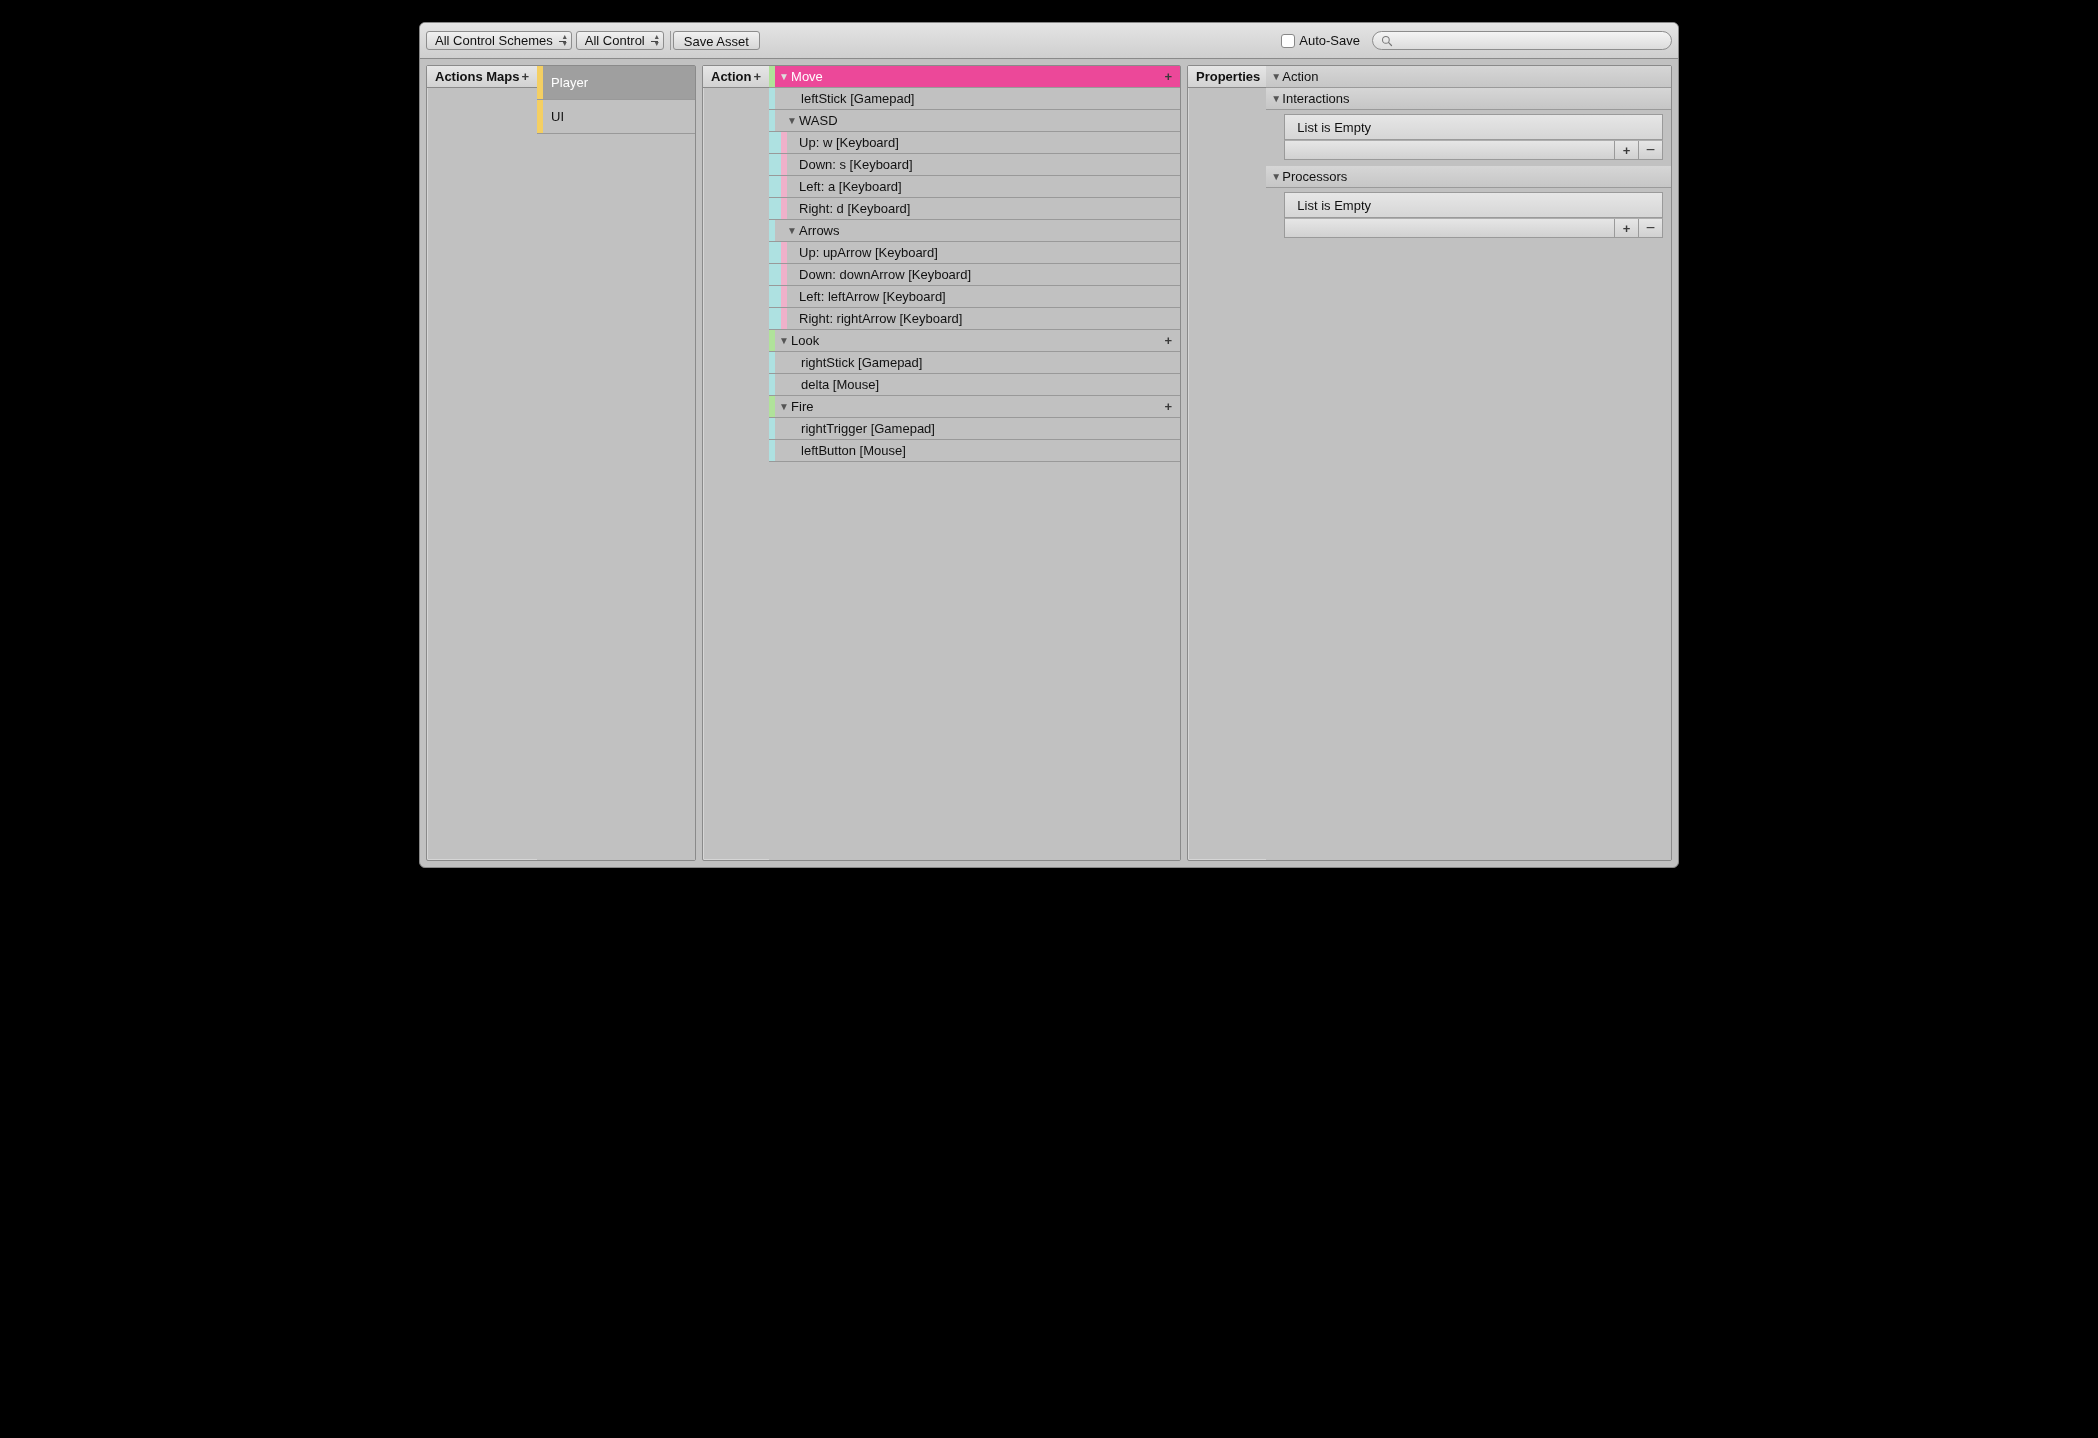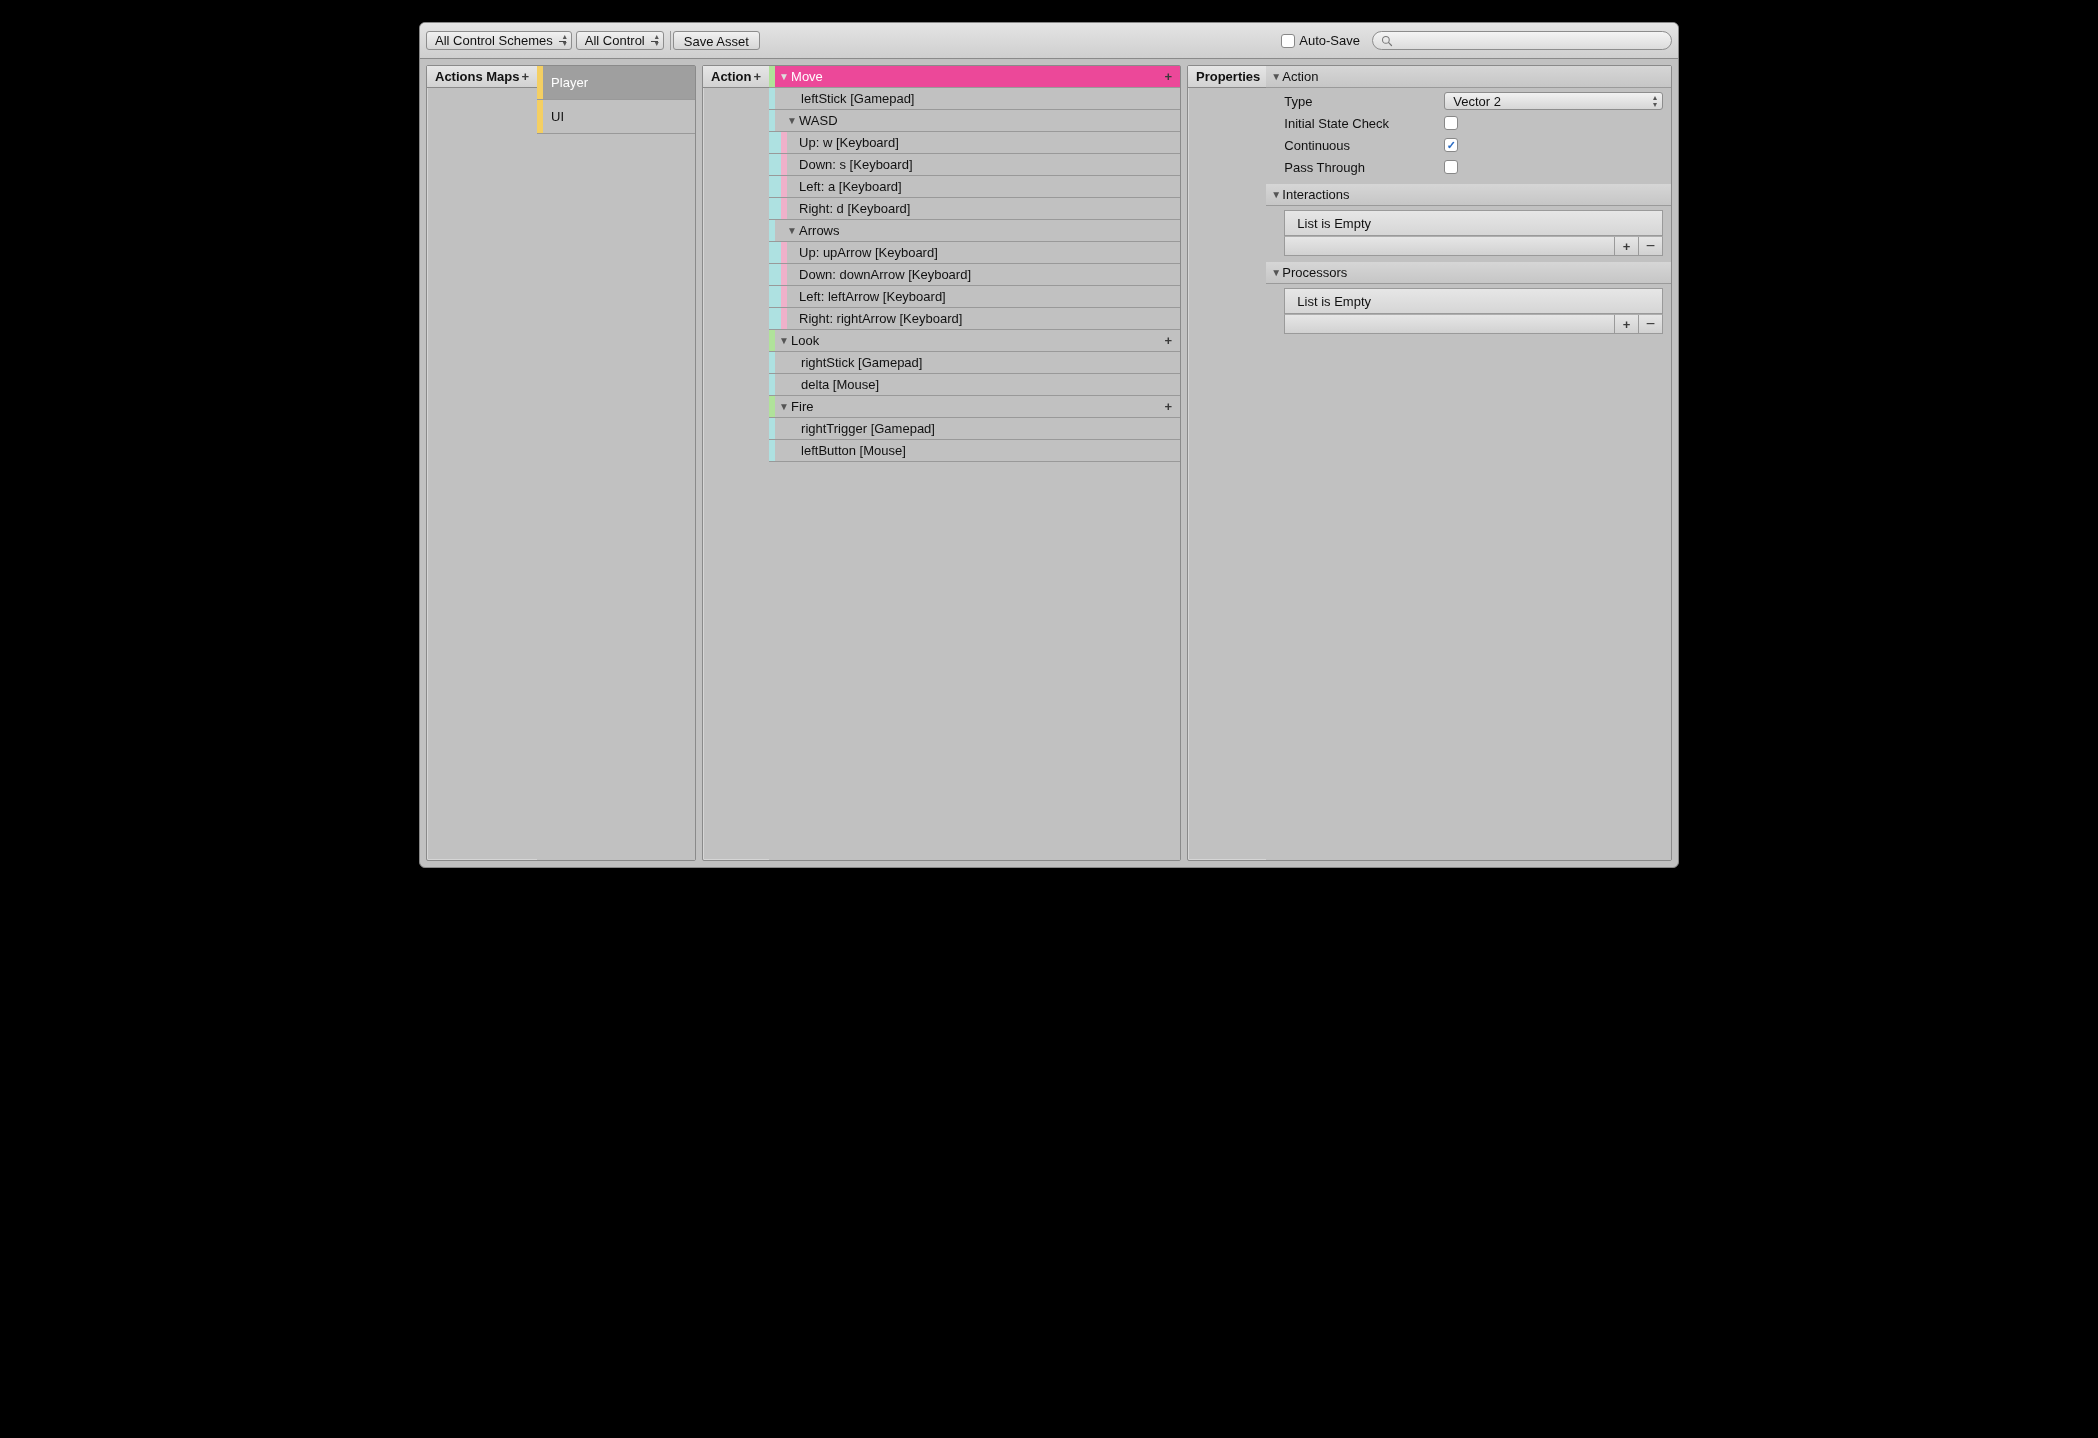--- a/index.html
+++ b/index.html
@@ -354,41 +354,20 @@
       <div class="pane pane-right">
         <div class="pane-header">
           <span>Properties</span>
         </div>
         <div class="list">
 
           <div class="prop-foldout">
             <span class="arrow"></span>
             <span>Action</span>
           </div>
-          <div class="prop-body">
-            <div class="prop-line">
-              <span class="lbl">Type</span>
-              <div class="popup">
-                <span>Vector 2</span>
-                <span class="updn"></span>
-              </div>
-            </div>
-            <div class="prop-line">
-              <span class="lbl">Initial State Check</span>
-              <span class="chk"></span>
-            </div>
-            <div class="prop-line">
-              <span class="lbl">Continuous</span>
-              <span class="chk checked"></span>
-            </div>
-            <div class="prop-line">
-              <span class="lbl">Pass Through</span>
-              <span class="chk"></span>
-            </div>
-          </div>
 
           <div class="prop-foldout">
             <span class="arrow"></span>
             <span>Interactions</span>
           </div>
           <div class="empty-box">
             <span>List is Empty</span>
           </div>
           <div class="btnstrip">
             <span class="b">+</span>

